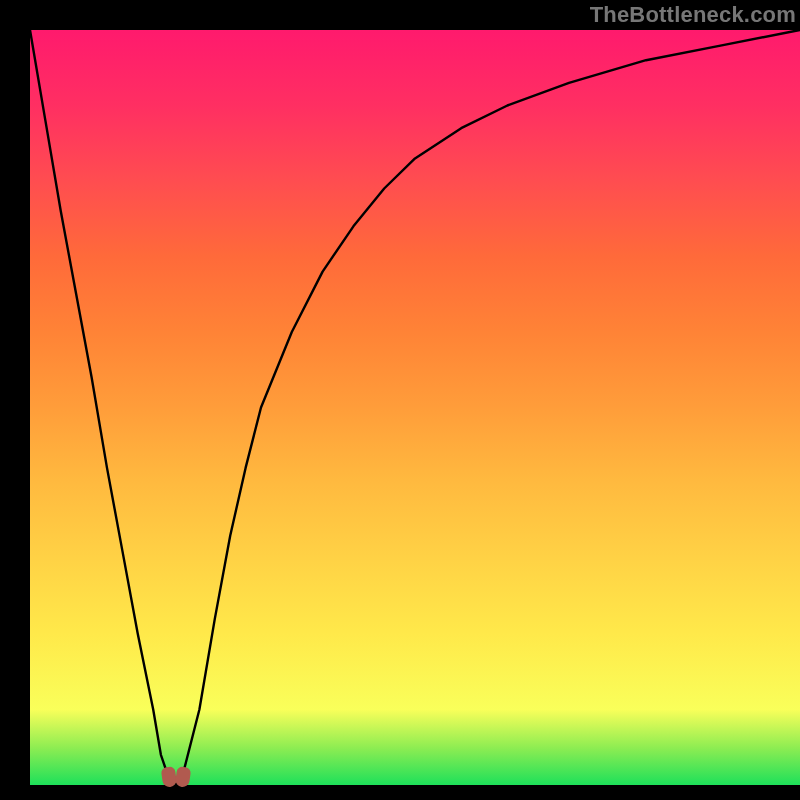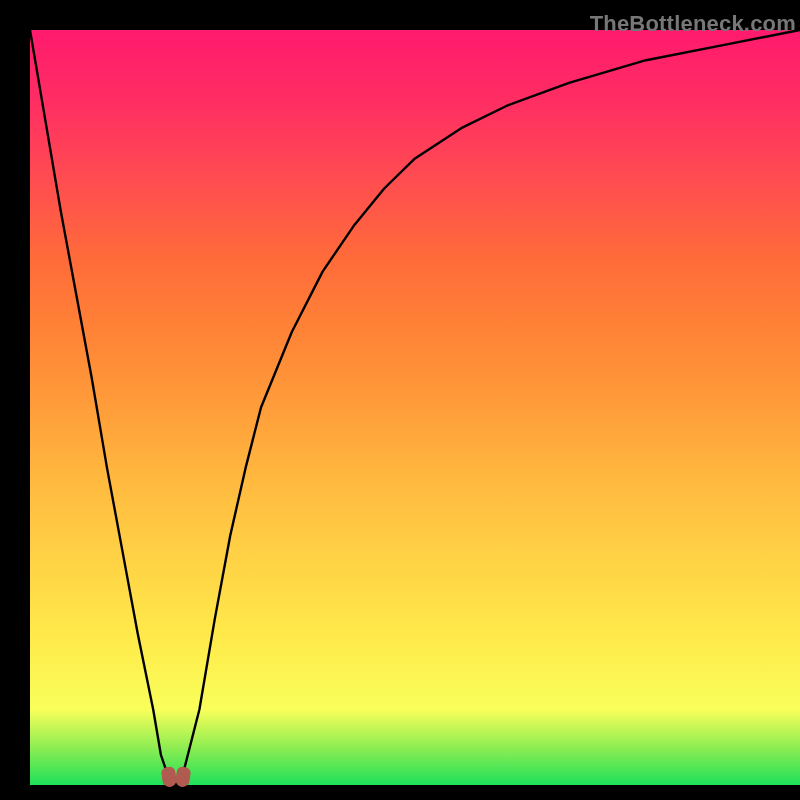--- a/index.html
+++ b/index.html
@@ -60,21 +60,21 @@
   .dip-marker .lobe.left { left: 0; transform: rotate(-8deg); }
   .dip-marker .lobe.right { right: 0; transform: rotate(8deg); }
 </style>
 </head>
 <body>
 
 <div class="chart-frame" style="left:30px; top:30px; width:770px; height:755px;">
   <div class="gradient-area" style="left:0; top:0; width:770px; height:755px;"></div>
 </div>
 
-<div class="watermark" style="right:4px; top:2px;margin-top:9px;">TheBottleneck.com</div>
+<div class="watermark" style="right:4px; top:2px;">TheBottleneck.com</div>
 
 <svg class="curve-layer" width="800" height="800">
   <path id="curve-path" d="M30.0 30.0 L45.4 120.6 L60.8 211.2 L76.2 294.3 L91.6 377.3 L107.0 467.9 L122.4 550.9 L137.8 634.0 L153.2 709.5 L160.9 754.8 L168.6 777.5 L176.3 785.0 L184.0 769.9 L199.4 709.5 L214.8 618.9 L230.2 535.8 L245.6 467.9 L261.0 407.5 L291.8 332.0 L322.6 271.6 L353.4 226.3 L384.2 188.5 L415.0 158.4 L461.2 128.2 L507.4 105.5 L569.0 82.8 L646.0 60.2 L723.0 45.1 L800.0 30.0 " stroke="#000000" stroke-width="2.4" fill="none" stroke-linejoin="round" stroke-linecap="round"></path>
 </svg>
 
 <div class="dip-marker" id="dip-marker" style="left: 162.3px; top: 767px;">
   <div class="lobe left"></div>
   <div class="lobe right"></div>
 </div>
 

